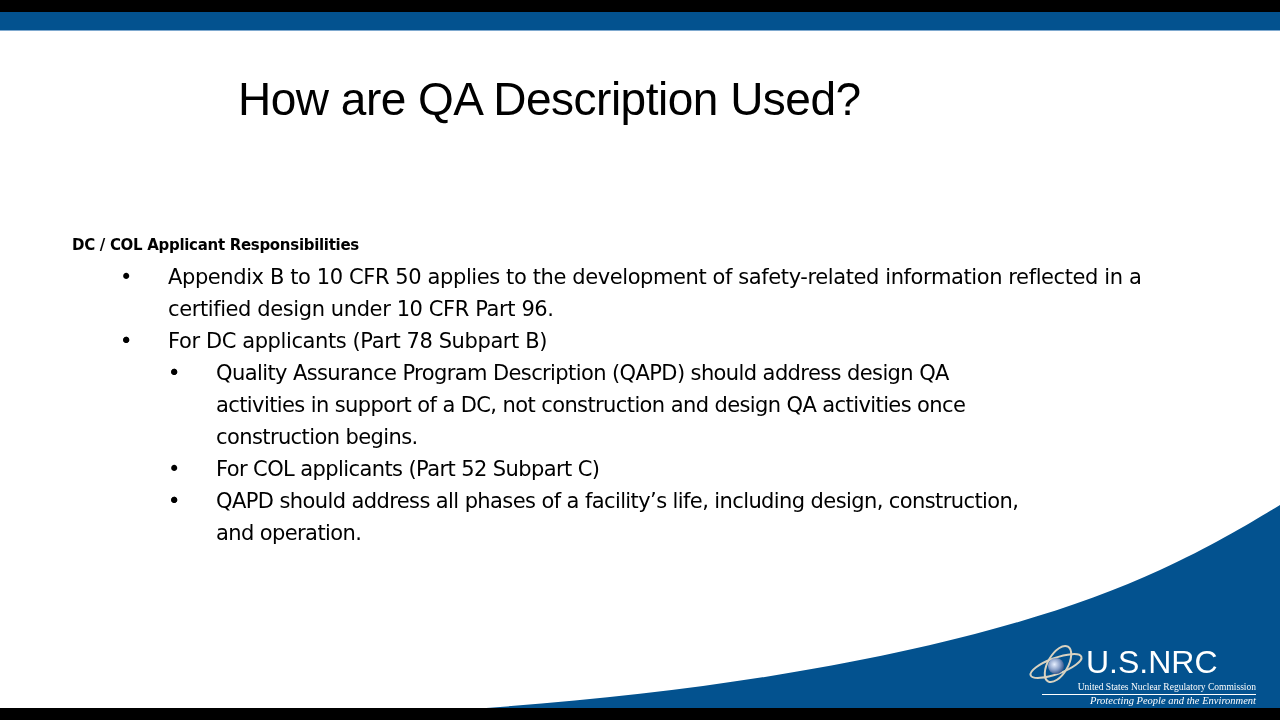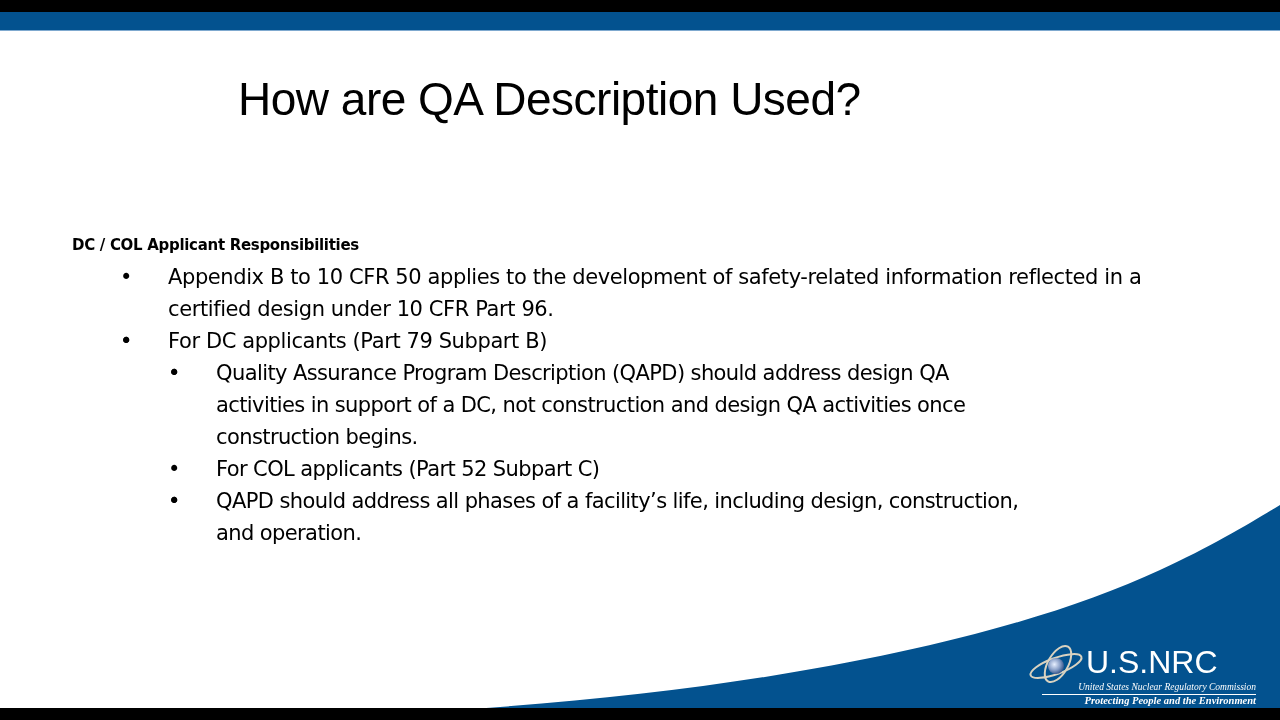--- a/index.html
+++ b/index.html
@@ -28,26 +28,26 @@
     .l1 li > .bullet { position: absolute; left: 48px; top: 0; }
     .l2 li { position: relative; padding-left: 144px; letter-spacing: -0.6px; }
     .l2 li > .bullet { position: absolute; left: 96px; top: 0; }
     .logo { position: absolute; left: 1026px; top: 640px; width: 232px; height: 68px; }
     .logo-word {
       position: absolute; left: 60px; top: 4px;
       font-family: Liberation Sans, sans-serif; font-size: 32px; color: #ffffff; letter-spacing: 0px;
     }
     .logo-sub {
       position: absolute; left: 16px; top: 42px; width: 214px; text-align: right;
-      font-family: "Liberation Serif", serif; font-size: 9.5px; color: #ffffff; white-space: nowrap; font-style: italic;
+      font-family: "Liberation Serif", serif; font-size: 9.5px; color: #ffffff; white-space: nowrap;
     }
     .logo-rule { position: absolute; left: 16px; top: 54px; width: 214px; height: 1px; background: #ffffff; }
     .logo-tag {
       position: absolute; left: 16px; top: 55px; width: 214px; text-align: right;
-      font-family: "Liberation Serif", serif; font-style: italic; font-weight: bold; font-size: 10.5px; color: #ffffff; white-space: nowrap;
+      font-family: "Liberation Serif", serif; font-style: italic; font-weight: normal; font-size: 10.5px; color: #ffffff; white-space: nowrap;
     }
     .atom { position: absolute; left: 0; top: 2px; width: 62px; height: 44px; }
   </style>
 </head>
 <body>
 
 <div class="top-black"></div>
 <div class="top-blue"></div>
 
 <svg class="swoosh" viewBox="0 0 1280 720" preserveAspectRatio="none">
@@ -56,21 +56,21 @@
 
 <div class="bottom-black"></div>
 
 <div class="title">How are QA Description Used?</div>
 
 <div class="content">
   <div class="heading">DC / COL Applicant Responsibilities</div>
   <ul class="l1">
     <li><span class="bullet">•</span><span>Appendix B to 10 CFR 50 applies to the development of safety-related information reflected in a certified design under 10 CFR Part 96.</span></li>
     <li><span class="bullet">•</span></li>
-    <li><span class="bullet">•</span><span>For DC applicants (Part 79 Subpart B)</span></li>
+    <li><span class="bullet">•</span><span>For DC applicants (Part 78 Subpart B)</span></li>
   </ul>
   <ul class="l2">
     <li><span class="bullet">•</span></li>
     <li style="padding-right:130px"><span class="bullet">•</span><span>Quality Assurance Program Description (QAPD) should address  design QA activities in support of a DC, not construction and design QA activities once construction begins.</span></li>
     <li><span class="bullet">•</span><span>For COL applicants (Part 52 Subpart C)</span></li>
     <li><span class="bullet">•</span></li>
     <li style="padding-right:110px"><span class="bullet">•</span><span>QAPD should address all phases of a facility’s life, including design, construction, and operation.</span></li>
   </ul>
 </div>
 

